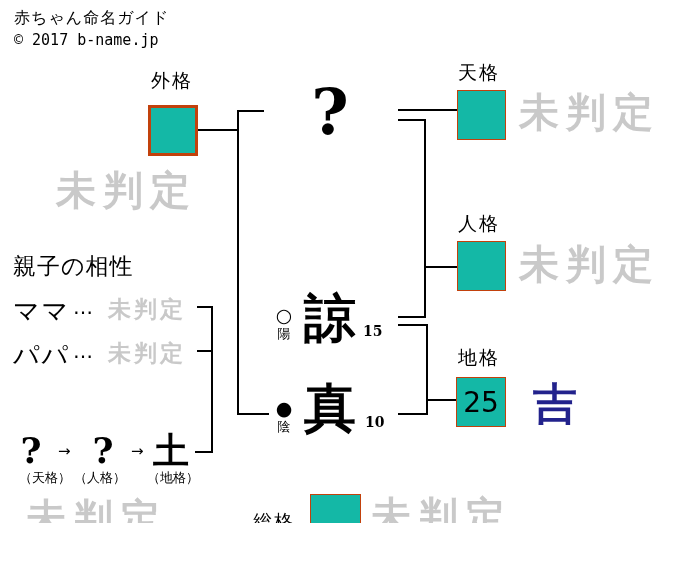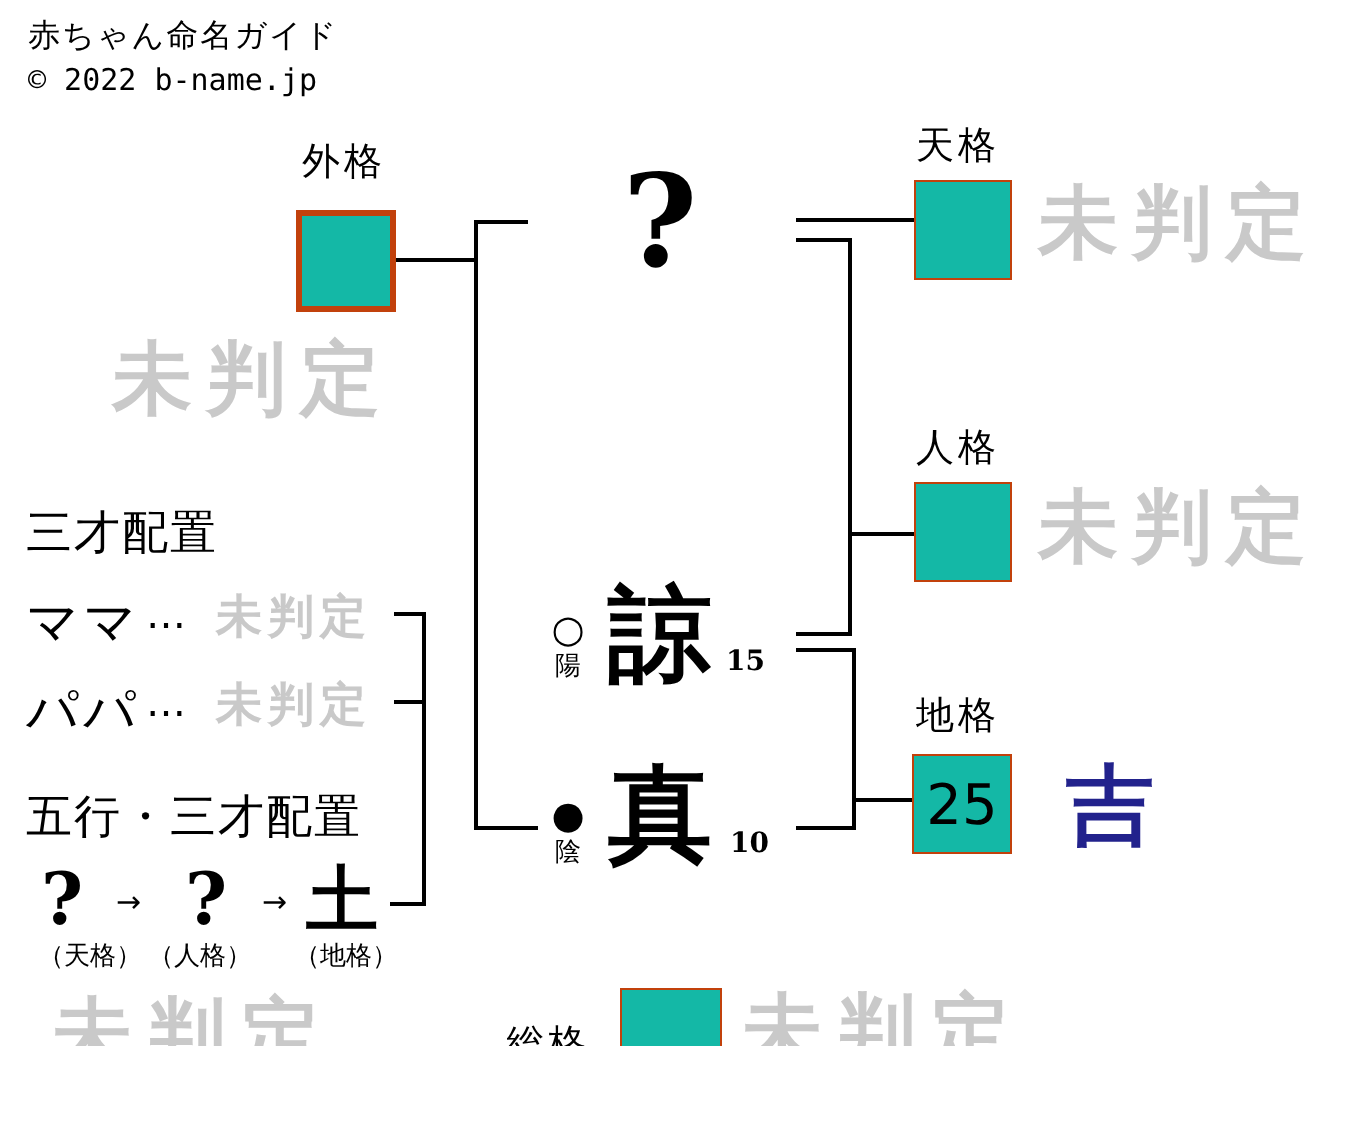--- a/index.html
+++ b/index.html
@@ -34,21 +34,21 @@
       color:#22228c;line-height:1;}
   .hdr-title{position:absolute;left:14px;top:8px;font-size:16px;letter-spacing:1px;}
   .hdr-copy{position:absolute;left:14px;top:31px;font-size:15px;font-family:"DejaVu Sans Mono",monospace;}
 </style>
 </head>
 <body>
 
 <div id="stage">
 
   <div class="hdr-title">赤ちゃん命名ガイド</div>
-  <div class="hdr-copy">© 2022 b-name.jp</div>
+  <div class="hdr-copy">© 2017 b-name.jp</div>
 
   <div class="hline" style="left:197px;top:129px;width:41px;"></div>
   <div class="vline" style="left:237px;top:110px;height:305px;"></div>
   <div class="hline" style="left:238px;top:110px;width:26px;"></div>
   <div class="hline" style="left:238px;top:413px;width:31px;"></div>
   <div class="hline" style="left:398px;top:109px;width:59px;"></div>
   <div class="hline" style="left:398px;top:119px;width:27px;"></div>
   <div class="vline" style="left:424px;top:119px;height:199px;"></div>
   <div class="hline" style="left:424px;top:266px;width:33px;"></div>
   <div class="hline" style="left:398px;top:316px;width:27px;"></div>
@@ -92,35 +92,34 @@
   <div class="bigchar" style="left:299px;top:292px;">諒</div>
   <div class="strokes" style="left:363px;top:324px;">15</div>
 
   <div class="marker" style="left:271px;top:399px;">
     <span class="sym">●</span>
     <span class="lbl">陰</span>
   </div>
   <div class="bigchar" style="left:299px;top:382px;">真</div>
   <div class="strokes" style="left:365px;top:415px;">10</div>
 
-  <div class="side-title" style="left:13px;top:251px;">三才配置</div>
+  <div class="side-title" style="left:13px;top:251px;">親子の相性</div>
 
   <div>
     <div class="row-label" style="left:13px;top:294px;">ママ</div>
     <div class="row-dots" style="left:73px;top:295px;">…</div>
     <div class="row-result" style="left:108px;top:297px;">未判定</div>
   </div>
 
   <div>
     <div class="row-label" style="left:13px;top:338px;">パパ</div>
     <div class="row-dots" style="left:73px;top:339px;">…</div>
     <div class="row-result" style="left:108px;top:341px;">未判定</div>
   </div>
 
-  <div class="side-title" style="left:13px;top:393px;">五行・三才配置</div>
 
   <div class="seq-sym" style="left:11px;top:432px;">?</div>
   <div class="seq-arrow" style="left:58px;top:444px;">→</div>
   <div class="seq-sym" style="left:83px;top:432px;">?</div>
   <div class="seq-arrow" style="left:131px;top:444px;">→</div>
   <div class="seq-sym" style="left:151px;top:432px;">土</div>
 
   <div class="seq-label" style="left:19px;top:469px;">（天格）</div>
   <div class="seq-label" style="left:74px;top:469px;">（人格）</div>
   <div class="seq-label" style="left:147px;top:469px;">（地格）</div>

